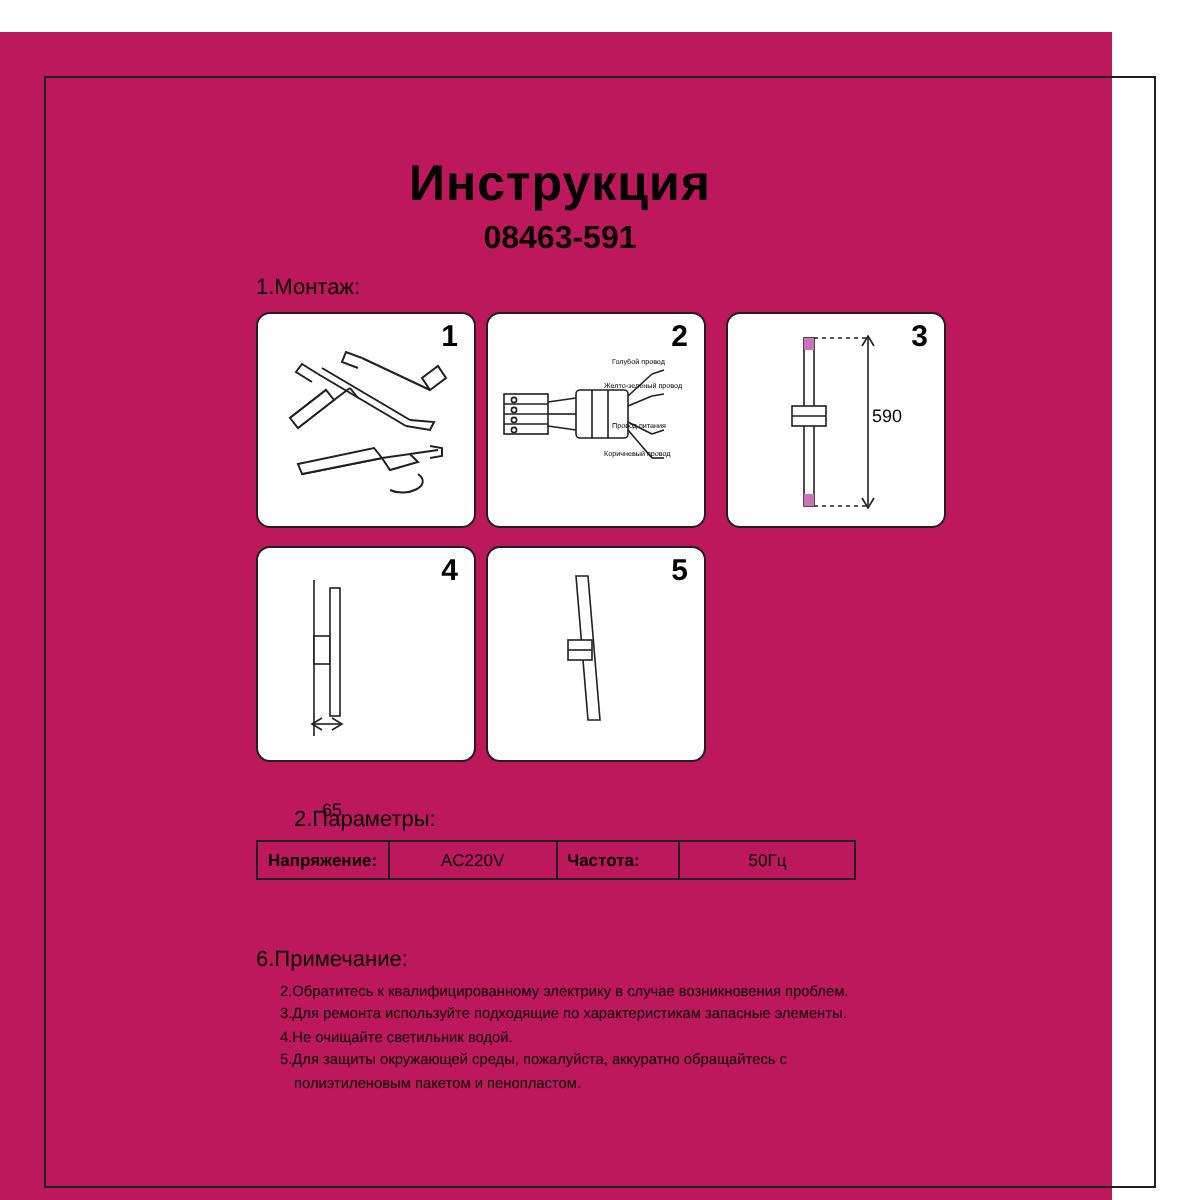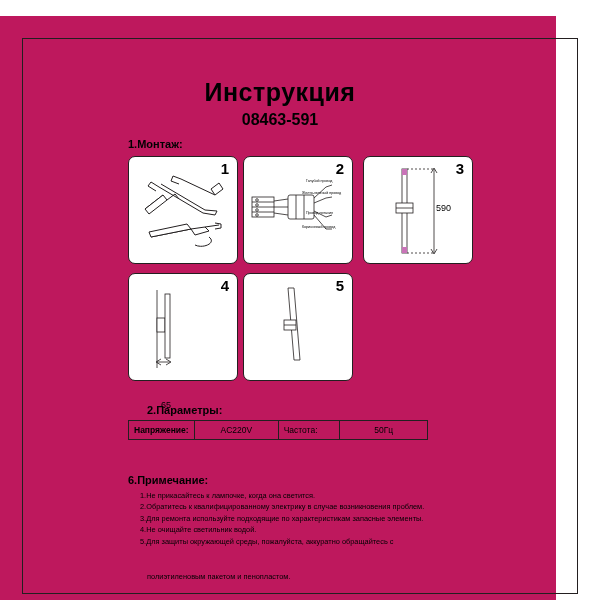--- a/index.html
+++ b/index.html
@@ -40,21 +40,21 @@
     position: absolute;
     left: 0; top: 95px;
     width: 560px;
     text-align: center;
     font-size: 16px;
     font-weight: bold;
   }
   .section-heading {
     position: absolute;
     font-size: 11px;
-    font-weight: bold;
+    font-weight: normal;
     color: #000;
   }
   #h-montazh { left: 128px; top: 122px; }
   #h-param   { left: 128px; top: 388px; margin-left: 19px; }
   #h-note    { left: 128px; top: 458px; }
 
   .panel {
     position: absolute;
     border: 1px solid #231f20;
     border-radius: 7px;
@@ -100,33 +100,33 @@
     padding-left: 36px;
   }
   .param-table td {
     border: 1px solid #231f20;
     height: 19px;
     padding: 0 5px;
     box-sizing: border-box;
   }
   .param-table td.k { width: 66px; font-weight: bold; }
   .param-table td.v { width: 84px; text-align: center; }
-  .param-table td.k2 { width: 62px; font-weight: normal; }
+  .param-table td.k2 { width: 62px; font-weight: bold; }
   .param-table td.v2 { width: 88px; text-align: center; }
 
   
   .notes {
     position: absolute;
     left: 140px; top: 474px;
     width: 330px;
     font-size: 7.4px;
     line-height: 11.4px;
   }
   .notes div { white-space: nowrap; }
-  .notes .indent { padding-left: 7px; margin-top: 24px; }
+  .notes .indent { padding-left: 7px; }
 </style>
 </head>
 <body>
 
 <div class="page">
   <div class="sheet-border"></div>
 
   <div class="title">Инструкция</div>
   <div class="subtitle">08463-591</div>
 
@@ -263,20 +263,19 @@
         <td class="k">Напряжение:</td>
         <td class="v">AC220V</td>
         <td class="k2">Частота:</td>
         <td class="v2">50Гц</td>
       </tr>
     </tbody>
   </table>
 
   <div class="section-heading" id="h-note">6.Примечание:</div>
   <div class="notes">
-    <div>1.Не прикасайтесь к лампочке, когда она светится.</div>
     <div>2.Обратитесь к квалифицированному электрику в случае возникновения проблем.</div>
     <div>3.Для ремонта используйте подходящие по характеристикам запасные элементы.</div>
     <div>4.Не очищайте светильник водой.</div>
     <div>5.Для защиты окружающей среды, пожалуйста, аккуратно обращайтесь с</div>
     <div class="indent">полиэтиленовым пакетом и пенопластом.</div>
   </div>
 </div>
 
 </body></html>

